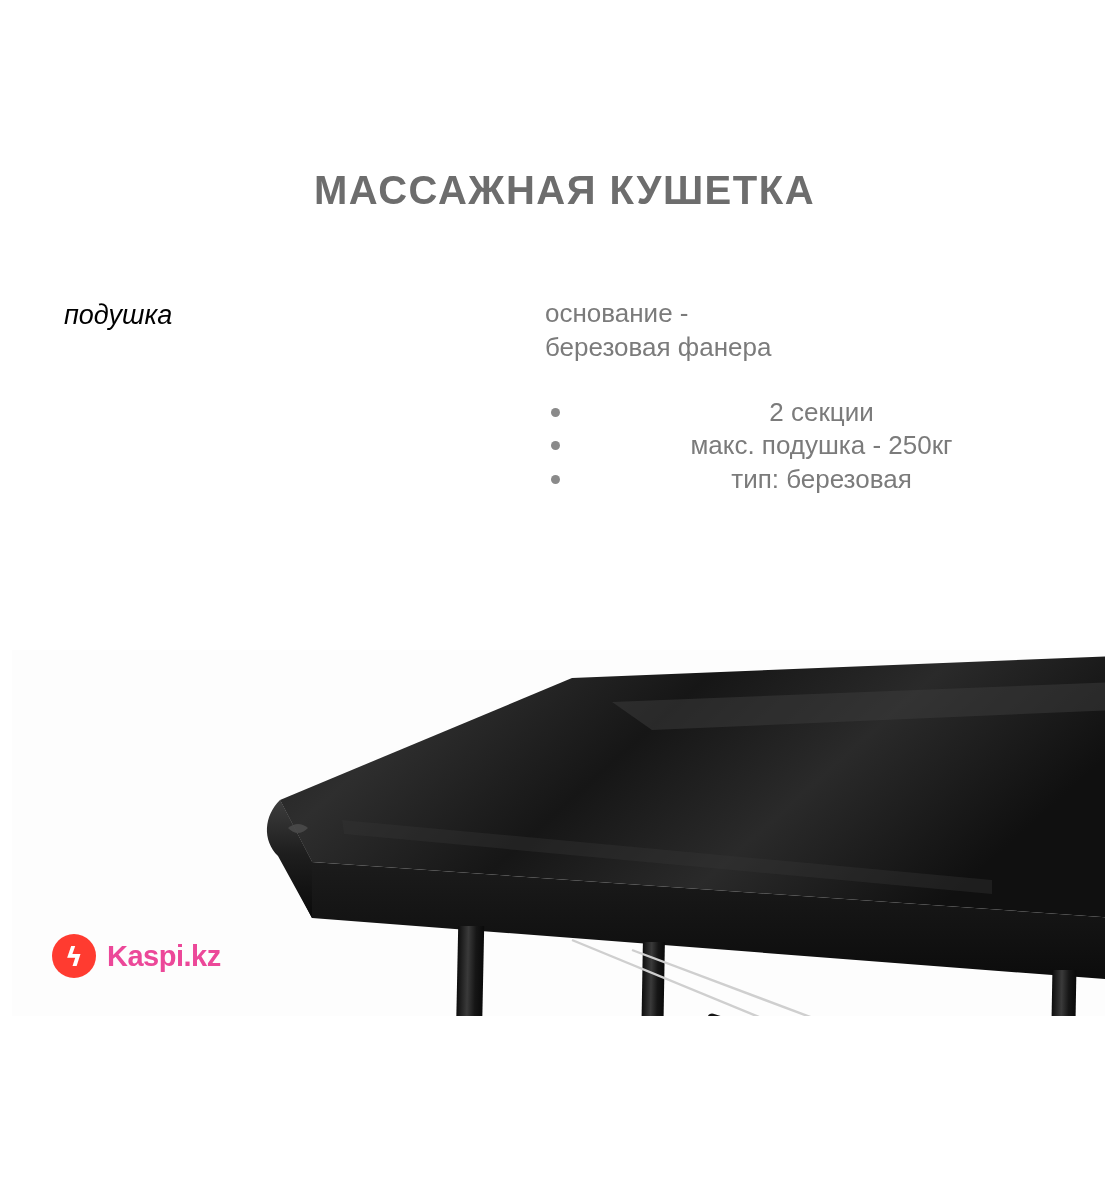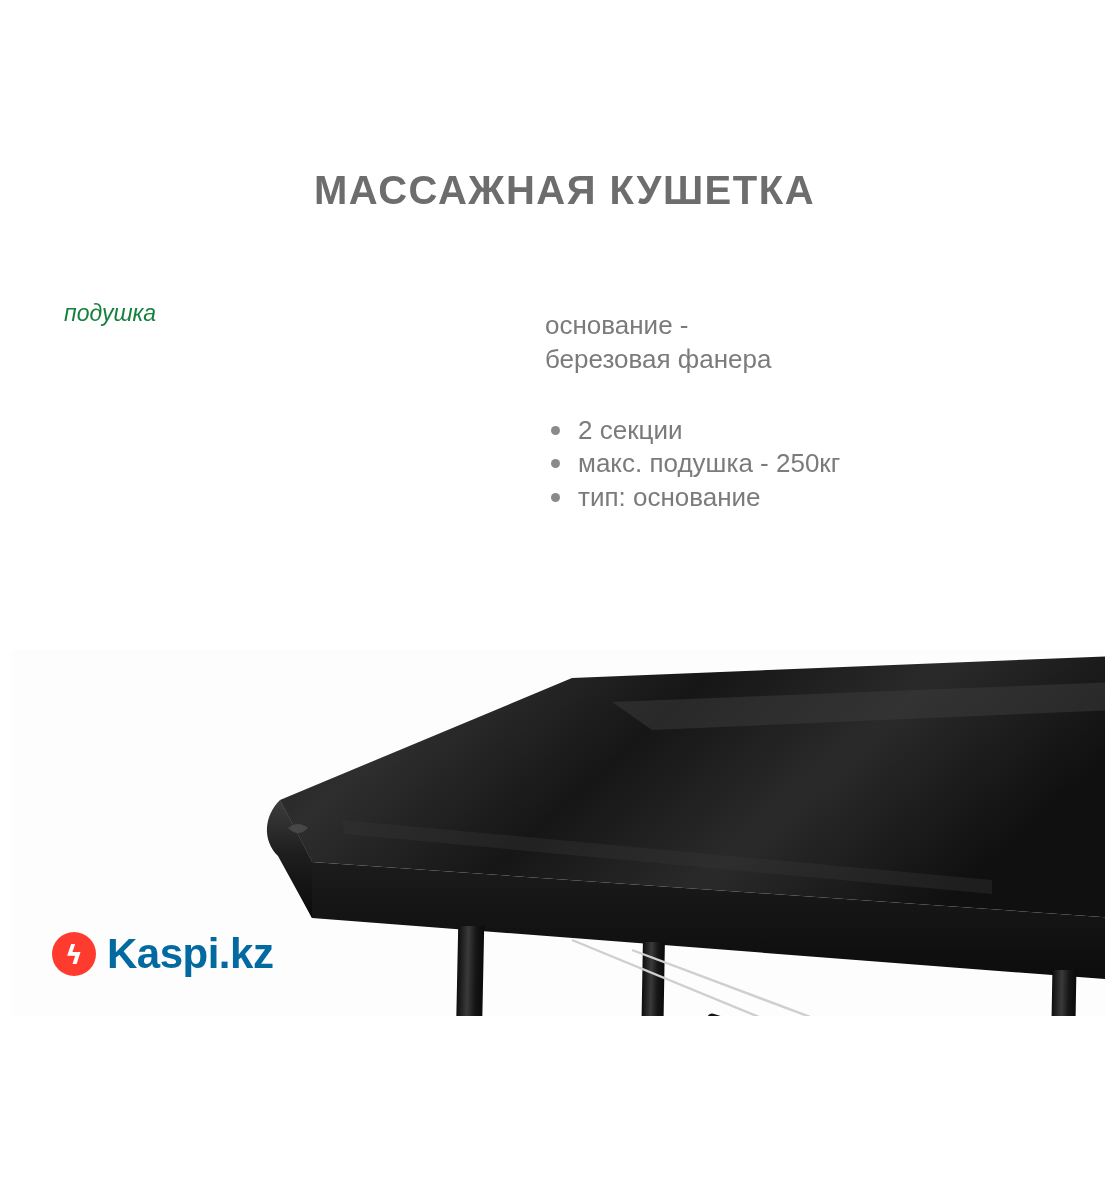--- a/index.html
+++ b/index.html
@@ -42,48 +42,49 @@
   }
   .left-col .heading {
     font-size: 27px;
     font-weight: bold;
     font-style: italic;
     color: #6d6d6d;
     letter-spacing: 0.4px;
     line-height: 1.25;
   }
   .left-col .sub {
-    font-size: 23px;
+    font-size: 27px;
     font-style: italic;
-    color: #15803d;
+    color: #000000;
     line-height: 1.25;
     margin-top: 3px;
   }
 
   
   .right-col {
     position: absolute;
     left: 533px;
-    top: 308px;
+    top: 296px;
     width: 520px;
   }
   .right-col .base-text {
     font-size: 26px;
     color: #7b7b7b;
     line-height: 1.32;
     white-space: pre-line;
   }
   .bullets {
     list-style: none;
     margin: 0;
     padding: 0;
     position: absolute;
     left: 533px;
-    top: 414px;
+    top: 396px;
     width: 520px;
+    text-align: center;
   }
   .bullets li {
     position: relative;
     padding-left: 33px;
     font-size: 26px;
     color: #7b7b7b;
     line-height: 1.28;
   }
   .bullets li .dot {
     position: absolute;
@@ -130,23 +131,23 @@
     position: relative;
   }
   .wm-badge .glyph {
     color: #ffffff;
     font-size: 27px;
     font-weight: bold;
     line-height: 1;
     font-family: "DejaVu Sans", sans-serif;
   }
   .wm-text {
-    font-size: 42px;
-    font-weight: bold;
-    color: #0369a1;
+    font-size: 29px;
+    font-weight: bold;
+    color: #ec4899;
     letter-spacing: -0.5px;
     text-align: right;
   }
 </style>
 </head>
 <body>
 
 <div class="canvas">
 
   <div class="title">МАССАЖНАЯ КУШЕТКА</div>
@@ -164,21 +165,21 @@
     <li>
       <span class="dot"></span>
       <span>2 секции</span>
     </li>
     <li>
       <span class="dot"></span>
       <span>макс. подушка - 250кг</span>
     </li>
     <li>
       <span class="dot"></span>
-      <span>тип: основание</span>
+      <span>тип: березовая</span>
     </li>
   </ul>
 
   <div class="photo">
     <svg width="1105" height="550" viewBox="0 0 1105 550" xmlns="http://www.w3.org/2000/svg" aria-hidden="true">
       <defs>
         <linearGradient id="topFace" x1="0" y1="0" x2="1" y2="0.35">
           <stop offset="0%" stop-color="#1c1c1c"></stop>
           <stop offset="22%" stop-color="#2e2e2e"></stop>
           <stop offset="48%" stop-color="#161616"></stop>

